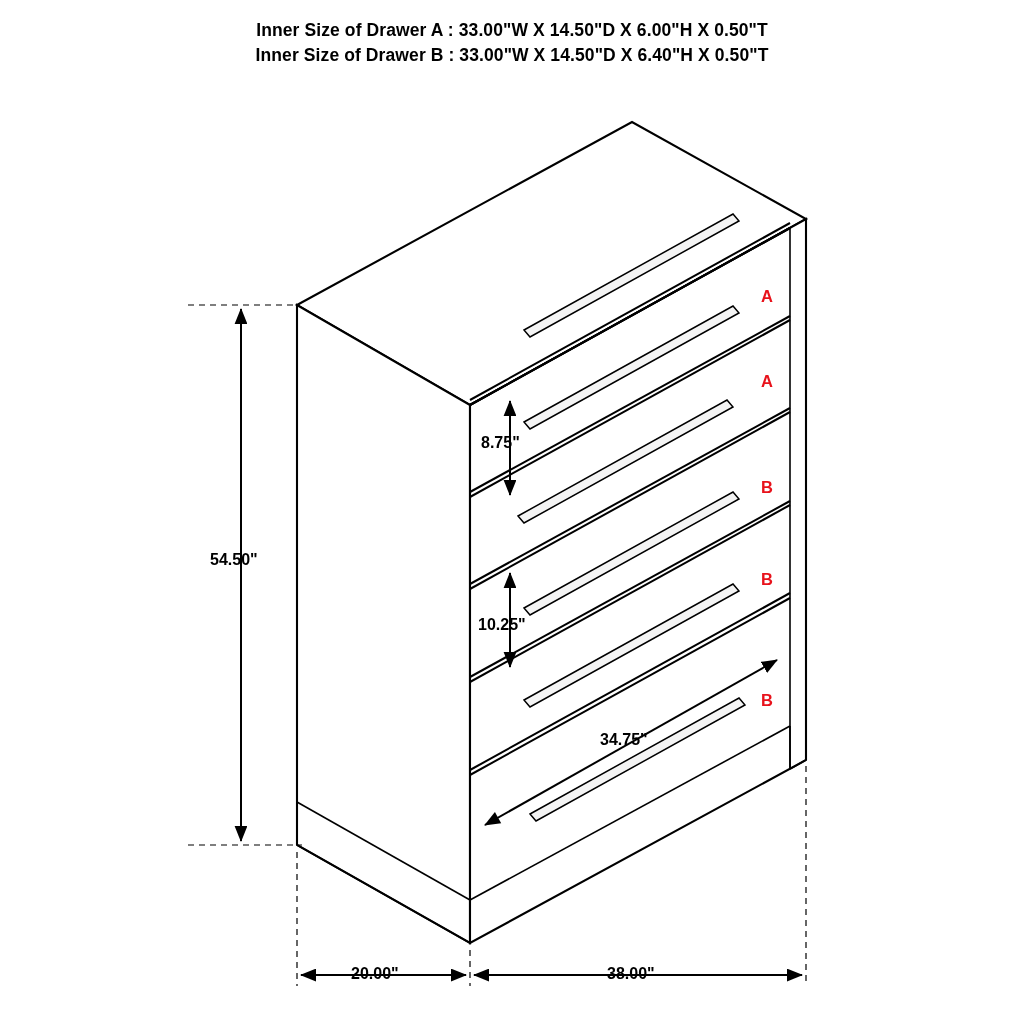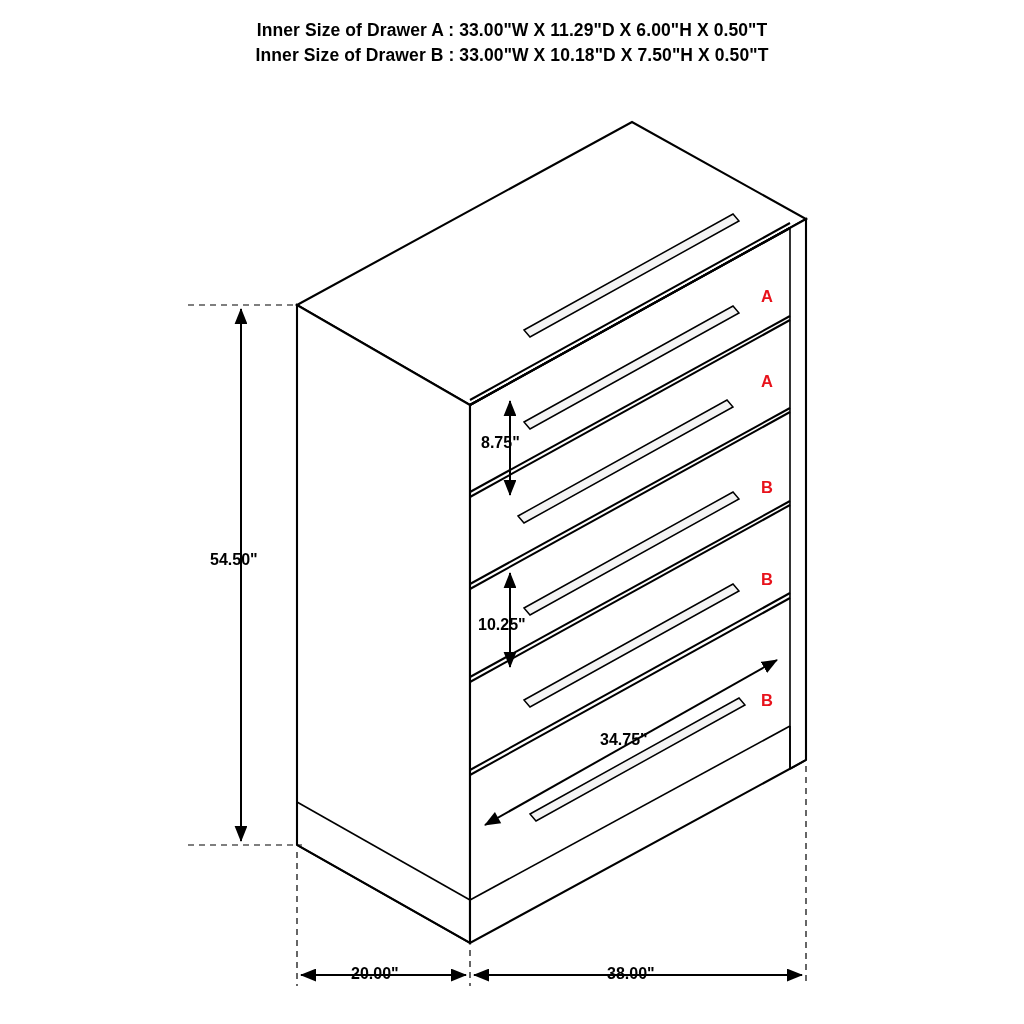--- a/index.html
+++ b/index.html
@@ -53,22 +53,22 @@
     color: #e8121b;
     white-space: nowrap;
   }
 </style>
 </head>
 <body>
 
 <div id="stage">
 
   <div class="header">
-    <div>Inner Size of Drawer A : 33.00"W X 11.29"D X 6.00"H X 0.50"T</div>
-    <div>Inner Size of Drawer B : 33.00"W X 10.18"D X 7.50"H X 0.50"T</div>
+    <div>Inner Size of Drawer A : 33.00"W X 14.50"D X 6.00"H X 0.50"T</div>
+    <div>Inner Size of Drawer B : 33.00"W X 14.50"D X 6.40"H X 0.50"T</div>
   </div>
 
   <svg class="drawing" viewBox="0 0 1024 1024">
     <defs>
       <marker id="arrHead" markerWidth="9" markerHeight="9" refX="7.5" refY="3.2" orient="auto">
         <path d="M0,0 L8,3.2 L0,6.4 z" fill="#000"></path>
       </marker>
       <marker id="arrTail" markerWidth="9" markerHeight="9" refX="0.5" refY="3.2" orient="auto">
         <path d="M8,0 L0,3.2 L8,6.4 z" fill="#000"></path>
       </marker>

